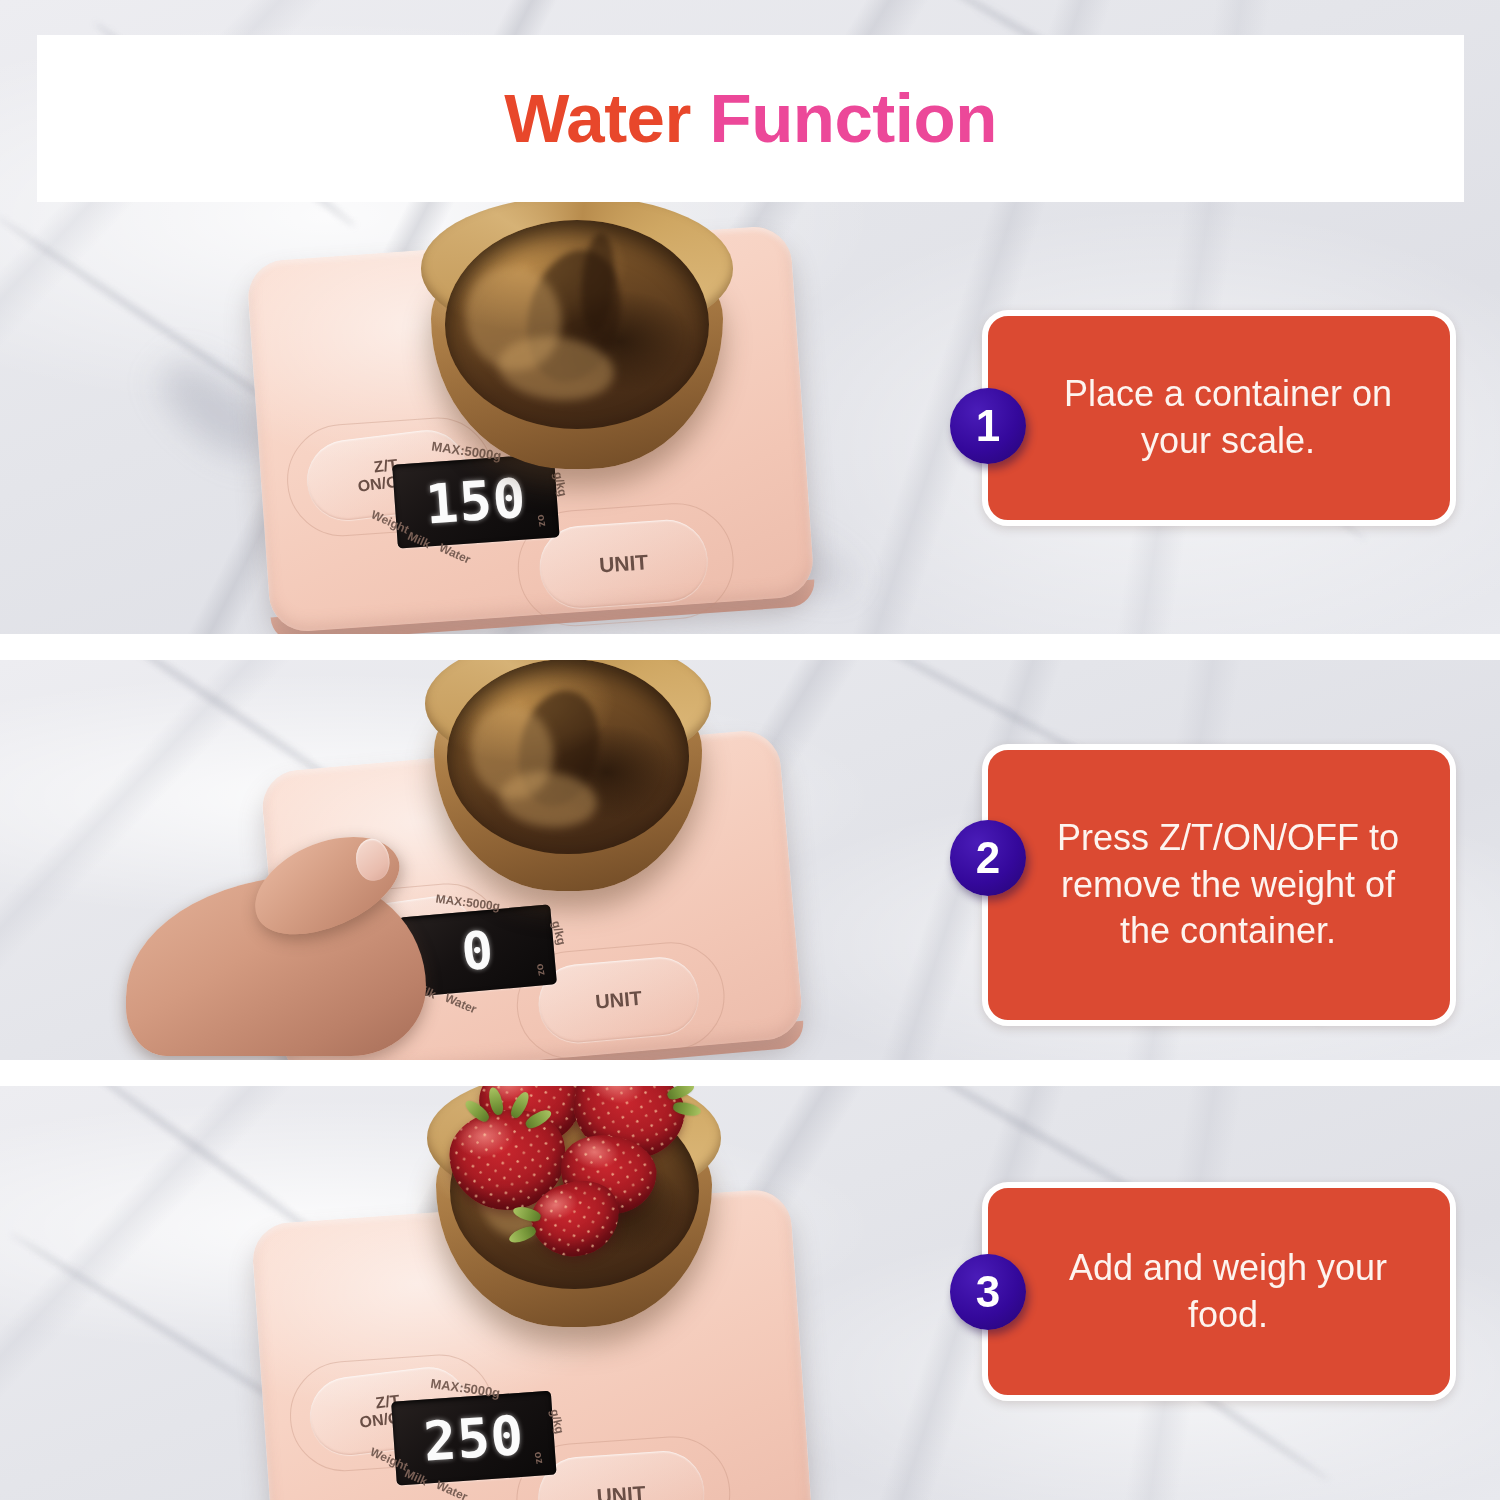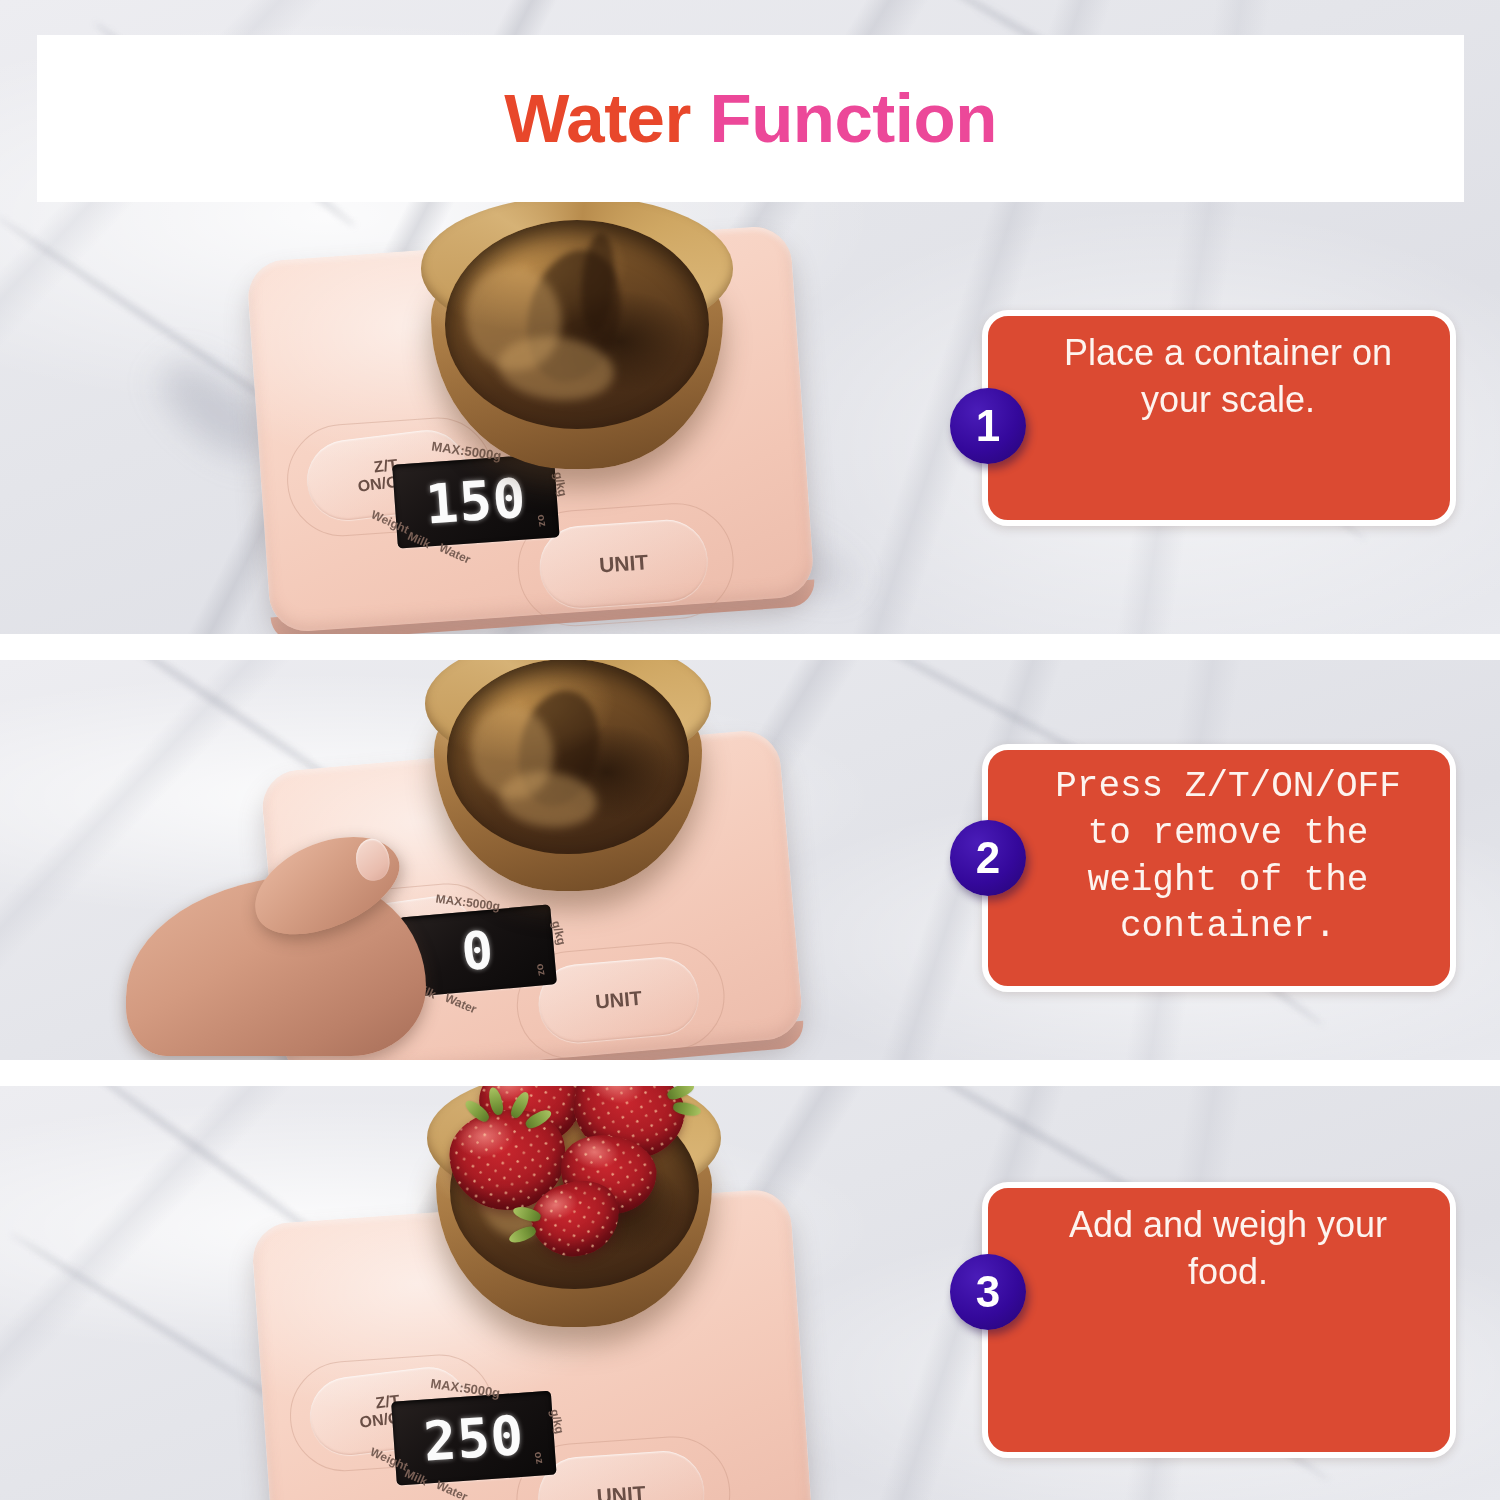--- a/index.html
+++ b/index.html
@@ -269,21 +269,21 @@
   }
 
   
   .step-card {
     position: absolute;
     z-index: 10;
     background: #DB4A32;
     border: 6px solid #ffffff;
     border-radius: 26px;
     display: flex;
-    align-items: flex-start;
+    align-items: center;
     justify-content: center;
     padding: 14px 40px 14px 58px;
     box-shadow: 0 3px 10px rgba(90,60,50,0.18);
   }
   .step-text {
     color: #fdf4ef;
     font-size: 36px;
     line-height: 1.30;
     text-align: center;
     font-weight: normal;
@@ -497,27 +497,27 @@
     </div>
   </div>
 
   <div class="step-card" style="left:982px; top:310px; width:474px; height:216px;">
     <div class="step-text">Place a container on your scale.</div>
   </div>
   <div class="step-badge" style="left:950px; top:388px;">
     <span>1</span>
   </div>
 
-  <div class="step-card" style="left:982px; top:744px; width:474px; height:248px;font-family:Liberation Mono, monospace;">
+  <div class="step-card" style="left:982px; top:744px; width:474px; height:282px;">
     <div class="step-text">Press Z/T/ON/OFF to remove the weight of the container.</div>
   </div>
   <div class="step-badge" style="left:950px; top:820px;">
     <span>2</span>
   </div>
 
-  <div class="step-card" style="left:982px; top:1182px; width:474px; height:276px;">
+  <div class="step-card" style="left:982px; top:1182px; width:474px; height:219px;">
     <div class="step-text">Add and weigh your food.</div>
   </div>
   <div class="step-badge" style="left:950px; top:1254px;">
     <span>3</span>
   </div>
 
 </div>
 
 </body></html>

